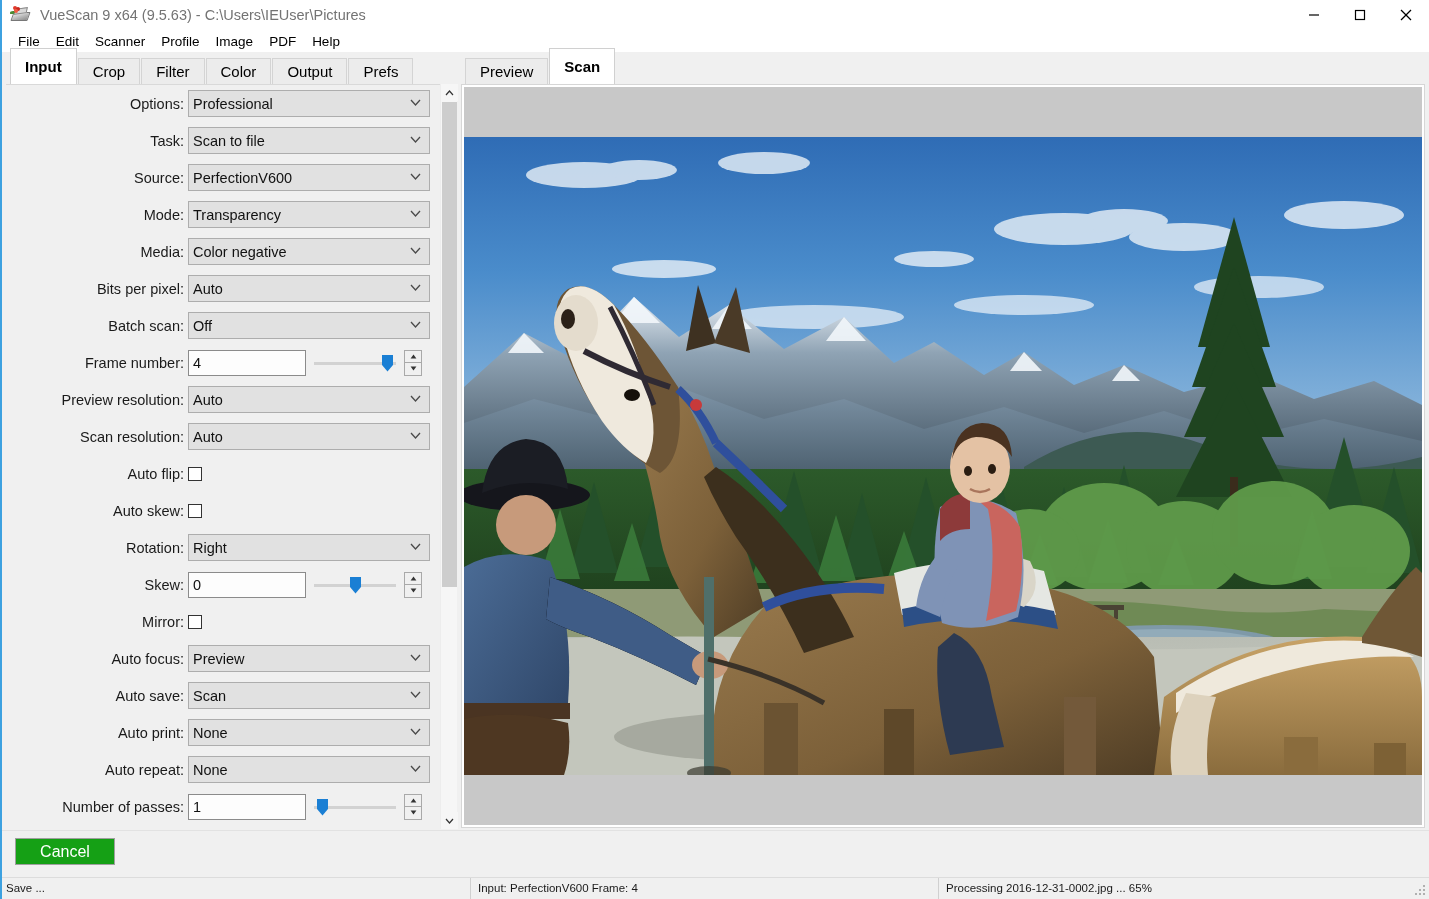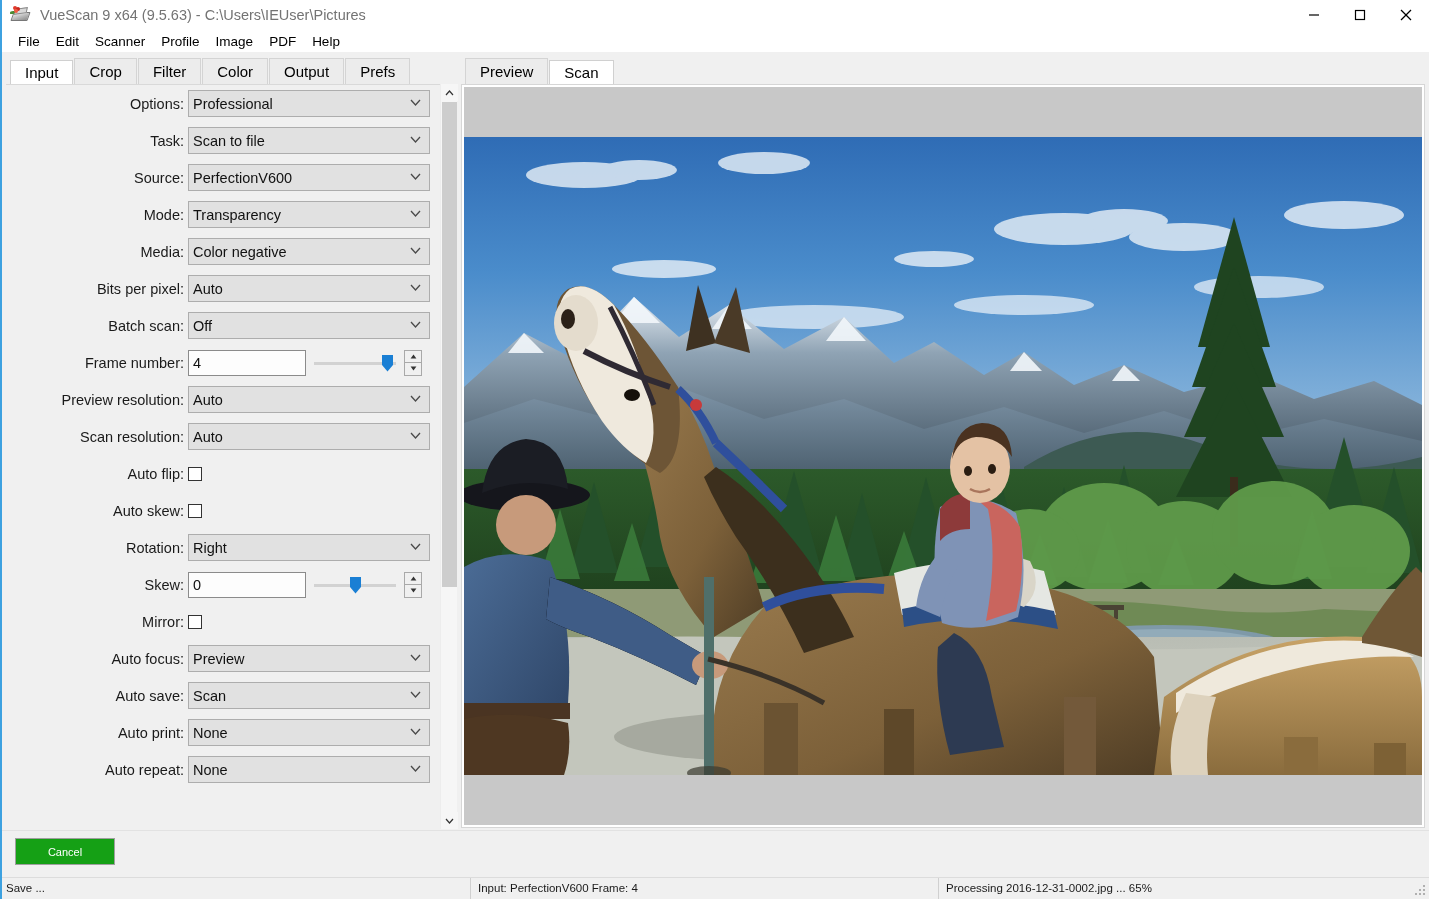--- a/index.html
+++ b/index.html
@@ -95,22 +95,22 @@
     font-size: 15px; color: #000;
     background: #ececec;
     border: 1px solid #d4d4d4;
     border-bottom: none;
     margin-right: 1px;
     white-space: nowrap;
   }
   .tab.active {
     background: #ffffff;
     border-color: #d0d0d0;
-    height: 24px;
-    font-weight: 400;
+    height: 36px;
+    font-weight: 700;
   }
   .panel-body {
     position: absolute; left: 4px; top: 32px; width: 447px; height: 745px;
     background: #f0f0f0;
     border-top: 1px solid #d9d9d9;
     overflow: hidden;
   }
   .rows {
     position: absolute; left: 0; top: 0; width: 430px;
   }
@@ -210,21 +210,21 @@
     background: #f0f0f0;
     border-top: 1px solid #e2e2e2;
   }
   .cancel-btn {
     position: absolute; left: 13px; top: 7px;
     width: 100px; height: 27px;
     background: #15a015;
     border: 1px solid #9f9f9f;
     outline: 1px solid #f0f0f0;
     color: #ffffff;
-    font-size: 11px;
+    font-size: 16px;
     font-family: "Liberation Sans", sans-serif;
     display: flex; align-items: center; justify-content: center;
     cursor: pointer;
   }
 
   
   .right-panel {
     position: absolute; left: 457px; top: 52px; width: 970px; height: 778px;
   }
   .prev-tabstrip {
@@ -451,20 +451,40 @@
             <div class="row-label">Auto print:</div>
             <div class="combo-wrap"><select class="combo"><option>None</option></select><svg class="combo-arrow" width="11" height="7" viewBox="0 0 11 7">
                 <polyline points="1,1 5.5,6 10,1" fill="none" stroke="#4a4a4a" stroke-width="1.3"></polyline>
               </svg></div>
           </div>
           <div class="row">
             <div class="row-label">Auto repeat:</div>
             <div class="combo-wrap"><select class="combo"><option>None</option></select><svg class="combo-arrow" width="11" height="7" viewBox="0 0 11 7">
                 <polyline points="1,1 5.5,6 10,1" fill="none" stroke="#4a4a4a" stroke-width="1.3"></polyline>
               </svg></div>
+          </div>
+          <div class="row">
+            <div class="row-label">Number of passes:</div>
+            <input class="textbox" type="text" value="1" style="">
+            <div class="slider">
+              <div class="track"></div>
+              <div class="thumb" style="left: 3px;"></div>
+            </div>
+            <div class="spin">
+              <div>
+                <svg width="7" height="5" viewBox="0 0 7 5">
+                  <polygon points="3.5,0.6 6.4,4.4 0.6,4.4" fill="#333"></polygon>
+                </svg>
+              </div>
+              <div>
+                <svg width="7" height="5" viewBox="0 0 7 5">
+                  <polygon points="3.5,4.4 0.6,0.6 6.4,0.6" fill="#333"></polygon>
+                </svg>
+              </div>
+            </div>
           </div>
         </div>
     </div>
 
     <div class="panel-scroll">
       <div class="ps-btn">
         <svg width="9" height="6" viewBox="0 0 9 6">
             <polyline points="1,5 4.5,1 8,5" fill="none" stroke="#333" stroke-width="1.2"></polyline>
           </svg>
       </div>

